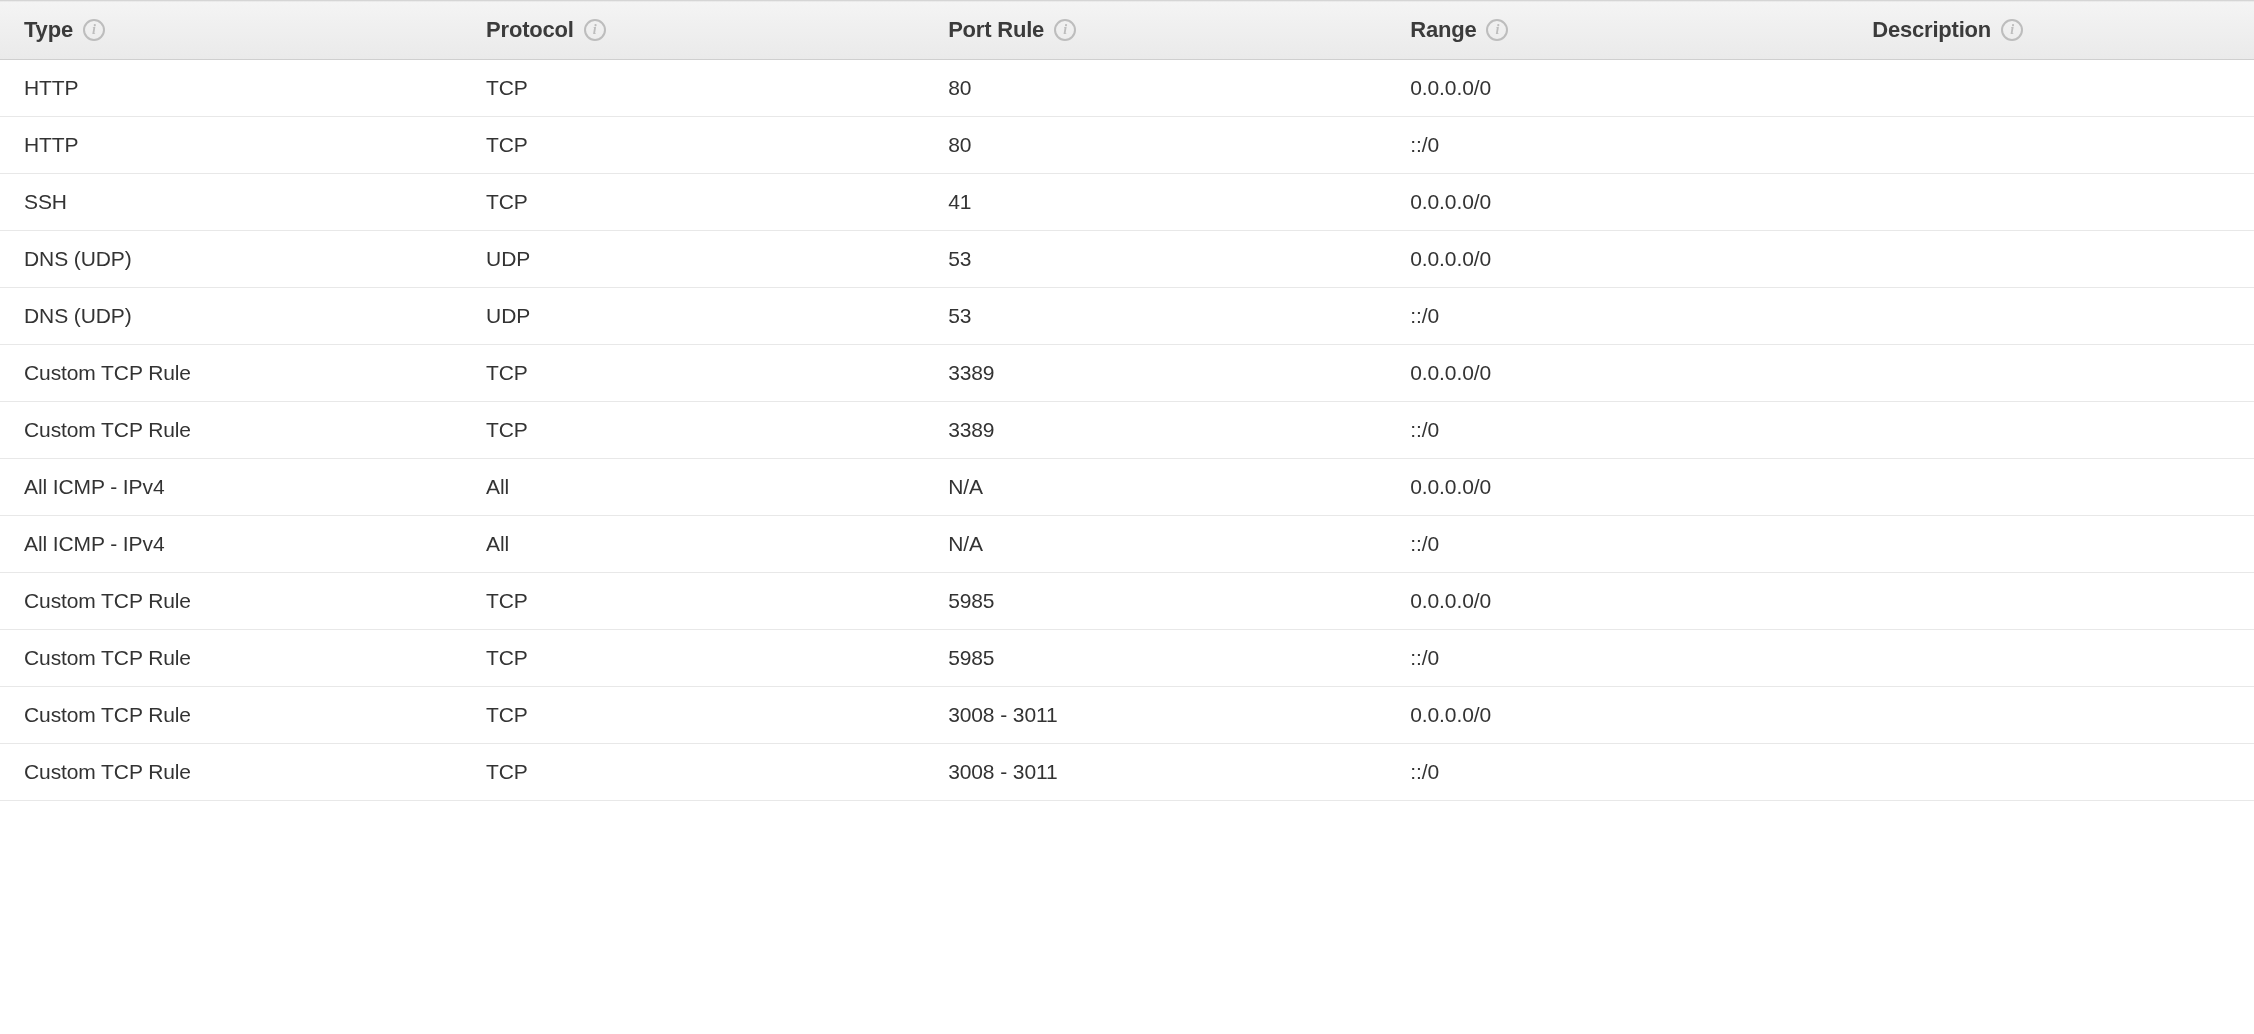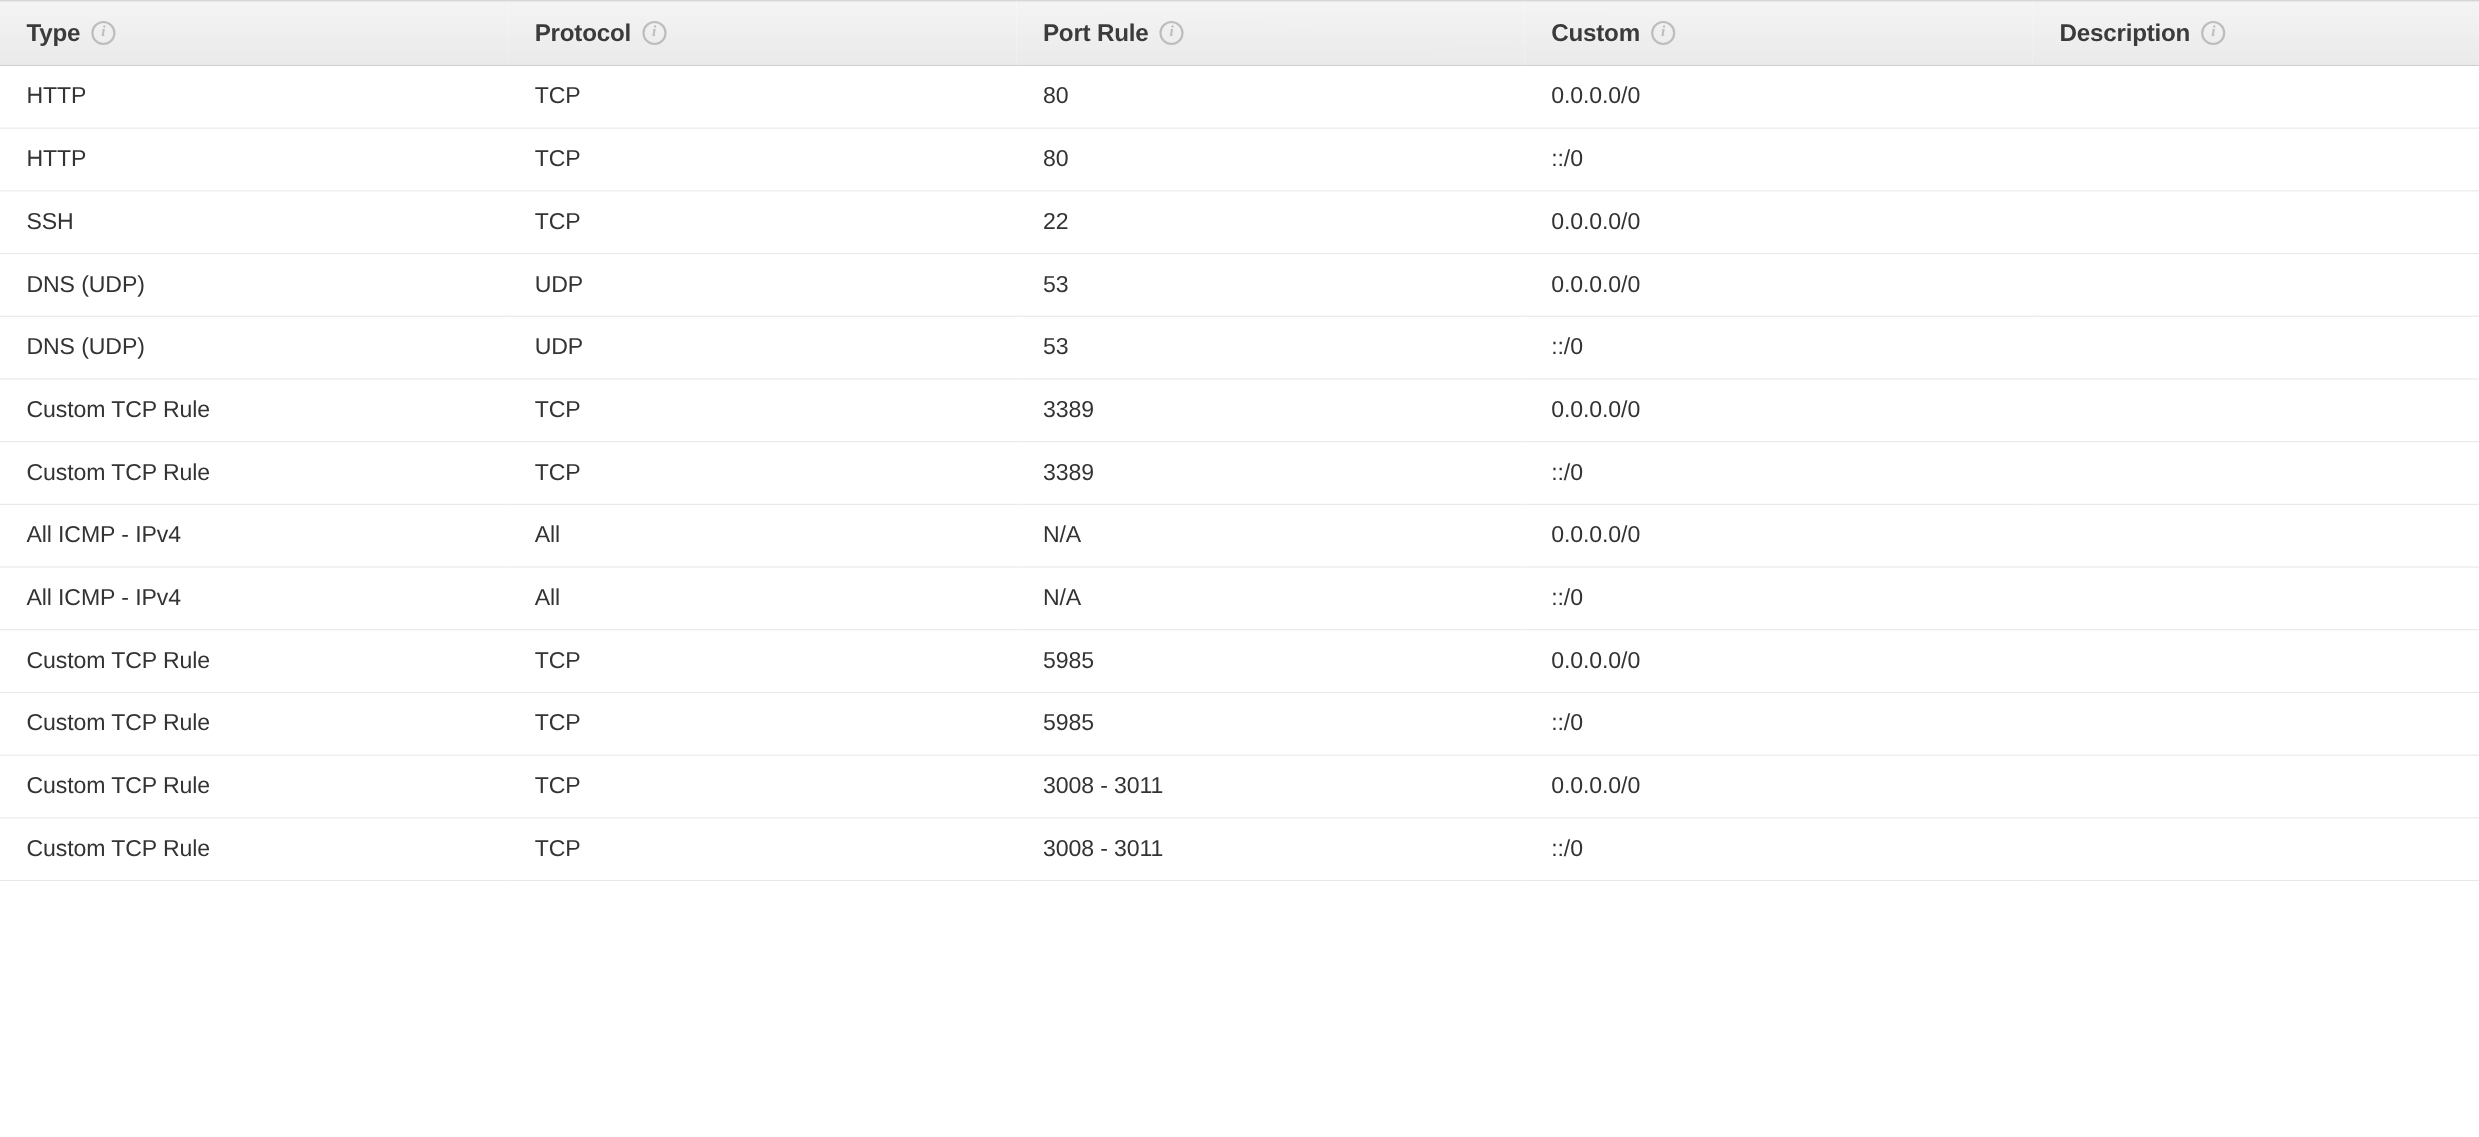--- a/index.html
+++ b/index.html
@@ -90,21 +90,21 @@
         </span>
       </th>
       <th>
         <span class="hdr-wrap">
           <span>Port Rule</span>
           <span class="info-icon">i</span>
         </span>
       </th>
       <th>
         <span class="hdr-wrap">
-          <span>Custom</span>
+          <span>Range</span>
           <span class="info-icon">i</span>
         </span>
       </th>
       <th>
         <span class="hdr-wrap">
           <span>Description</span>
           <span class="info-icon">i</span>
         </span>
       </th>
     </tr>
@@ -121,21 +121,21 @@
       <tr>
         <td>HTTP</td>
         <td>TCP</td>
         <td>80</td>
         <td>::/0</td>
         <td></td>
       </tr>
       <tr>
         <td>SSH</td>
         <td>TCP</td>
-        <td>22</td>
+        <td>41</td>
         <td>0.0.0.0/0</td>
         <td></td>
       </tr>
       <tr>
         <td>DNS (UDP)</td>
         <td>UDP</td>
         <td>53</td>
         <td>0.0.0.0/0</td>
         <td></td>
       </tr>

